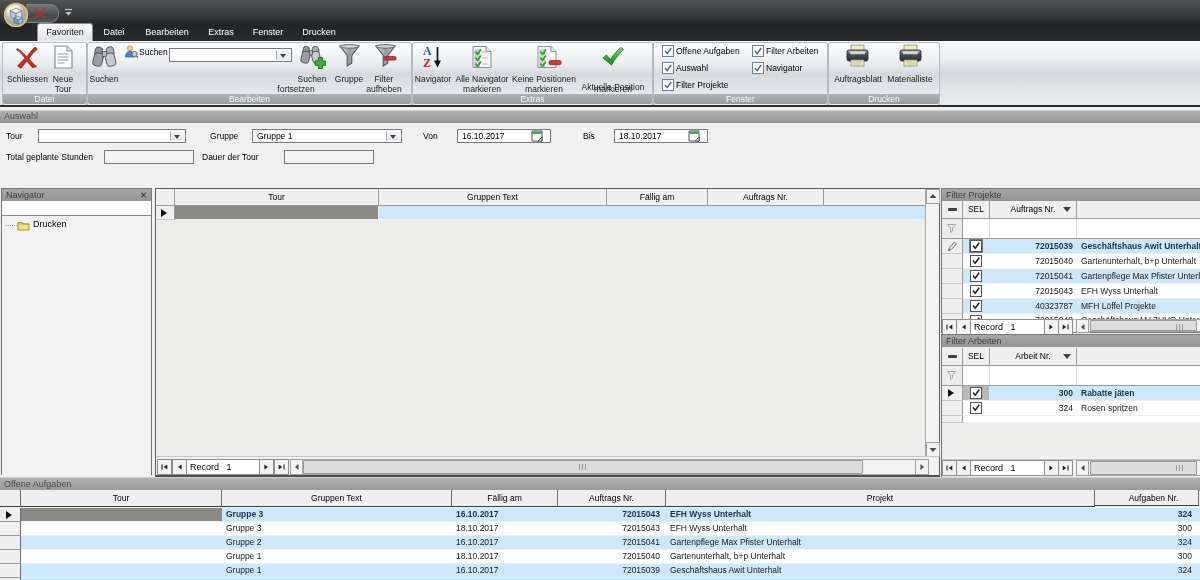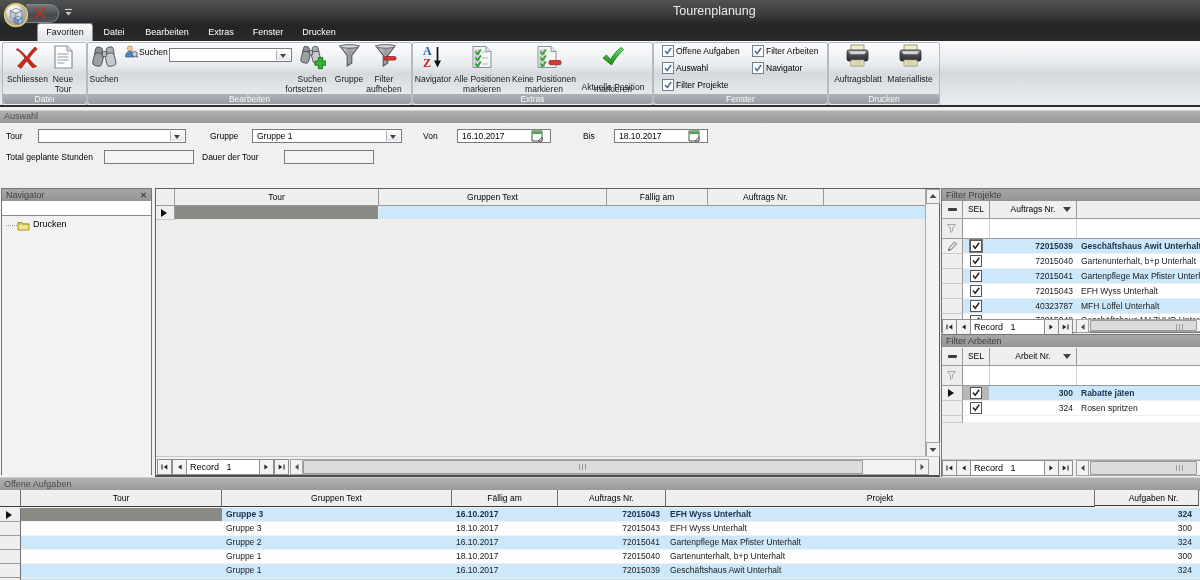--- a/index.html
+++ b/index.html
@@ -39,21 +39,20 @@
 .ntext{position:absolute;background:#fff;border:1px solid #8e8e8e;font-size:9px;line-height:14px}
 .sbtrack{position:absolute;background:#f3f3f3;border:1px solid #a5a5a5}
 .sbthumb{position:absolute;background:#dcdcdc;border:1px solid #9a9a9a;border-radius:1px}
 .grip{position:absolute;width:8px;height:6px;background:repeating-linear-gradient(90deg,#9a9a9a 0 1px,transparent 1px 3px)}
 .sbarrow{position:absolute;width:12px;height:13px;background:#f2f2f2;border:1px solid #a0a0a0}
 </style></head>
 <body>
 <div id="app">
 
 <div class="ab titlebar"></div>
-<div class="ab title">Tourenplanung</div>
 <div class="ab qat"></div>
 
 <svg class="ab" style="left:3px;top:2px" width="26" height="26" viewBox="0 0 26 26">
 <defs>
         <radialGradient id="orb" cx="38%" cy="28%">
           <stop offset="0%" stop-color="#ffffff"></stop>
           <stop offset="55%" stop-color="#e8eaec"></stop>
           <stop offset="100%" stop-color="#a8acb0"></stop>
         </radialGradient>
       </defs>
@@ -146,21 +145,21 @@
 <g>
 <rect x="3" y="2.5" width="6" height="8" rx="2.2" transform="rotate(14 6 6.5)" fill="#8d9297" stroke="#43474b" stroke-width=".8"></rect>
 <rect x="12.6" y="2.5" width="6" height="8" rx="2.2" transform="rotate(-14 15.6 6.5)" fill="#aab0b5" stroke="#43474b" stroke-width=".8"></rect>
 <rect x="1.6" y="7.5" width="8" height="11.5" rx="2.6" transform="rotate(14 5.6 13)" fill="#9aa0a5" stroke="#43474b" stroke-width=".8"></rect>
 <rect x="12" y="7.5" width="8" height="11.5" rx="2.6" transform="rotate(-14 16 13)" fill="#c6cacd" stroke="#43474b" stroke-width=".8"></rect>
 <rect x="9.3" y="6.5" width="3.2" height="4.4" fill="#babec2" stroke="#43474b" stroke-width=".7"></rect>
 </g>
 <path d="M15 17 h3.4 v-3.4 h4.2 v3.4 h3.4 v4.2 h-3.4 v3.4 h-4.2 v-3.4 h-3.4 z" fill="#35b135" stroke="#1d7a1d" stroke-width="1"></path>
 </svg>
 <div class="ab rbl" style="left:288px;top:74px;width:48px">Suchen</div>
-<div class="ab rbl" style="left:280px;top:84px;width:48px">fortsetzen</div>
+<div class="ab rbl" style="left:272px;top:84px;width:48px">fortsetzen</div>
 <svg class="ab" style="left:338px;top:44px" width="23" height="25" viewBox="0 0 23 25">
 <defs>
         <linearGradient id="fun" x1="0" y1="0" x2="1" y2="0">
           <stop offset="0%" stop-color="#e9eaec"></stop>
           <stop offset="50%" stop-color="#97999c"></stop>
           <stop offset="100%" stop-color="#c6c8ca"></stop>
         </linearGradient>
       </defs>
 <path d="M2 2 h19 l-7.2 9.5 v7.5 l-4.6 3 v-10.5 z" fill="url(#fun)" stroke="#53565a" stroke-width="1.1"></path>
 <ellipse cx="11.5" cy="2.4" rx="9.5" ry="1.8" fill="#d4d6d8" stroke="#53565a" stroke-width=".9"></ellipse>
@@ -193,21 +192,21 @@
         <path d="M4.5 6.5 l2 2.5 l3.5 -4.5"></path>
         <path d="M4.5 12.5 l2 2.5 l3.5 -4.5"></path>
         <path d="M4.5 18.5 l2 2.5 l3.5 -4.5"></path>
       </g>
 <g stroke="#b9bec5" stroke-width="1.1">
         <path d="M11 7 h6"></path>
         <path d="M11 13 h6"></path>
         <path d="M11 19 h6"></path>
       </g>
 </svg>
-<div class="ab rbl" style="left:452px;top:74px;width:60px">Alle Positionen</div>
+<div class="ab rbl" style="left:452px;top:74px;width:60px">Alle Navigator</div>
 <div class="ab rbl" style="left:452px;top:84px;width:60px">markieren</div>
 <svg class="ab" style="left:536px;top:45px" width="26" height="24" viewBox="0 0 26 24">
 <path d="M2 1.5 h13 l5 5 v16 h-18 z" fill="#f4f6f4" stroke="#8a8f96" stroke-width="1"></path>
 <path d="M15 1.5 v5 h5" fill="#dfe3e8" stroke="#8a8f96" stroke-width=".9"></path>
 <g fill="#e7e9e7" stroke="#9aa0a7" stroke-width=".7">
         <rect x="4" y="5" width="4.5" height="4.5"></rect>
         <rect x="4" y="11" width="4.5" height="4.5"></rect>
         <rect x="4" y="17" width="4.5" height="4.5"></rect>
       </g>
 <g stroke="#2ca32c" stroke-width="1.8" fill="none">
@@ -440,21 +439,21 @@
 <div class="ab" style="left:990px;top:284px;width:83px;height:14px;font-size:8.5px;line-height:14px;text-align:right;font-weight:normal;color:#1a1a1a;white-space:nowrap;overflow:hidden">72015043</div>
 <div class="ab" style="left:1081px;top:284px;width:119px;height:14px;font-size:8.5px;line-height:14px;font-weight:normal;color:#1a1a1a;white-space:nowrap;overflow:hidden">EFH Wyss Unterhalt</div>
 <div class="ab" style="left:942px;top:299px;width:20px;height:14px;background:#efefef;border-right:1px solid #9a9a9a;border-bottom:1px solid #c9c9c9"></div>
 <div class="ab" style="left:963px;top:299px;width:237px;height:14px;background:#cde7fb"></div>
 <div class="ab" style="left:963px;top:299px;width:26px;height:14px;background:transparent">
       <div style="position:absolute;left:7px;top:1px;width:10px;height:10px;background:#fff;border:1px solid #555;"><svg width="10" height="10" viewBox="0 0 10 10">
           <path d="M2 4.5 l2.2 2.8 L8.2 1.8" stroke="#222" stroke-width="1.5" fill="none"></path>
         </svg></div>
     </div>
 <div class="ab" style="left:990px;top:299px;width:83px;height:14px;font-size:8.5px;line-height:14px;text-align:right;font-weight:normal;color:#1a1a1a;white-space:nowrap;overflow:hidden">40323787</div>
-<div class="ab" style="left:1081px;top:299px;width:119px;height:14px;font-size:8.5px;line-height:14px;font-weight:normal;color:#1a1a1a;white-space:nowrap;overflow:hidden">MFH Löffel Unterhalt</div>
+<div class="ab" style="left:1081px;top:299px;width:119px;height:14px;font-size:8.5px;line-height:14px;font-weight:normal;color:#1a1a1a;white-space:nowrap;overflow:hidden">MFH Löffel Projekte</div>
 <div class="ab" style="left:942px;top:314px;width:20px;height:6px;background:#efefef;border-right:1px solid #9a9a9a;border-bottom:1px solid #c9c9c9"></div>
 <div class="ab" style="left:963px;top:314px;width:237px;height:6px;background:#fff"></div>
 
 <div class="ab" style="left:963px;top:314px;width:26px;height:6px;background:transparent">
       <div style="position:absolute;left:7px;top:1px;width:10px;height:10px;background:#fff;border:1px solid #555;"><svg width="10" height="10" viewBox="0 0 10 10">
           <path d="M2 4.5 l2.2 2.8 L8.2 1.8" stroke="#222" stroke-width="1.5" fill="none"></path>
         </svg></div>
     </div>
 <div class="ab" style="left:990px;top:314px;width:83px;height:6px;font-size:8.5px;line-height:13px;text-align:right;font-weight:normal;color:#1a1a1a;white-space:nowrap;overflow:hidden">72015048</div>
 <div class="ab" style="left:1081px;top:314px;width:119px;height:6px;font-size:8.5px;line-height:13px;font-weight:normal;color:#1a1a1a;white-space:nowrap;overflow:hidden">Geschäftshaus MAZUVO Unterhalt</div>

